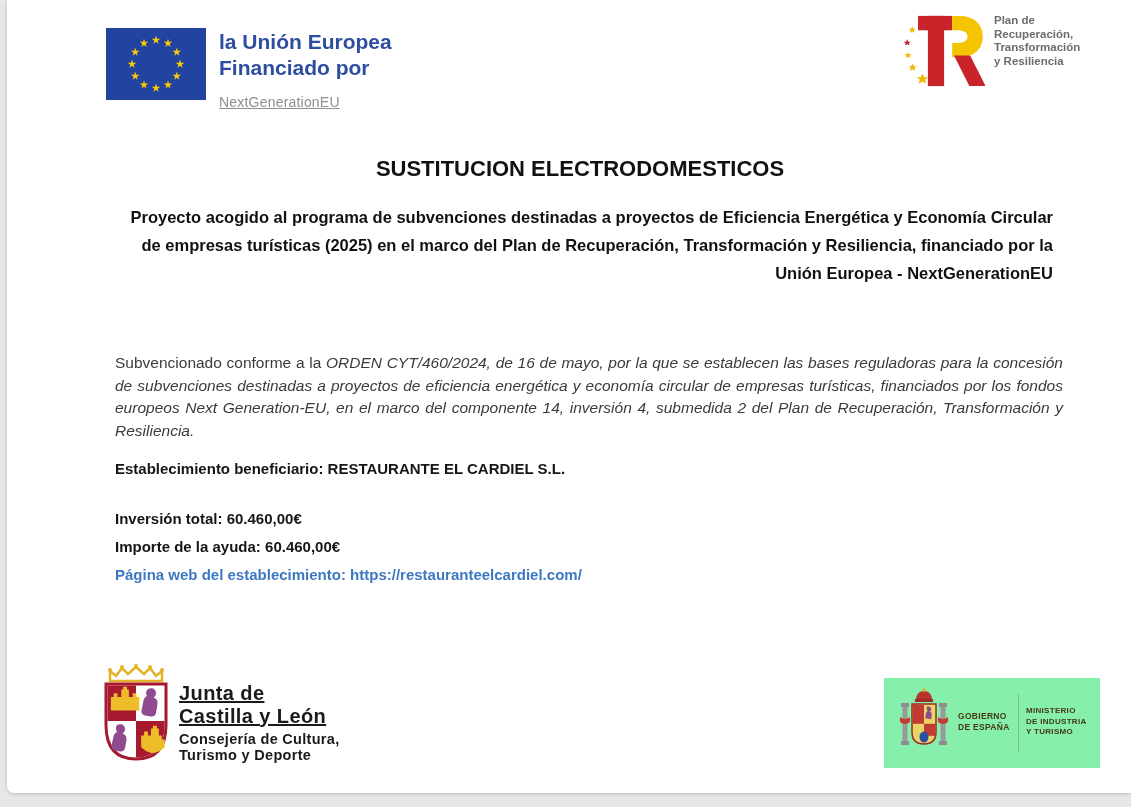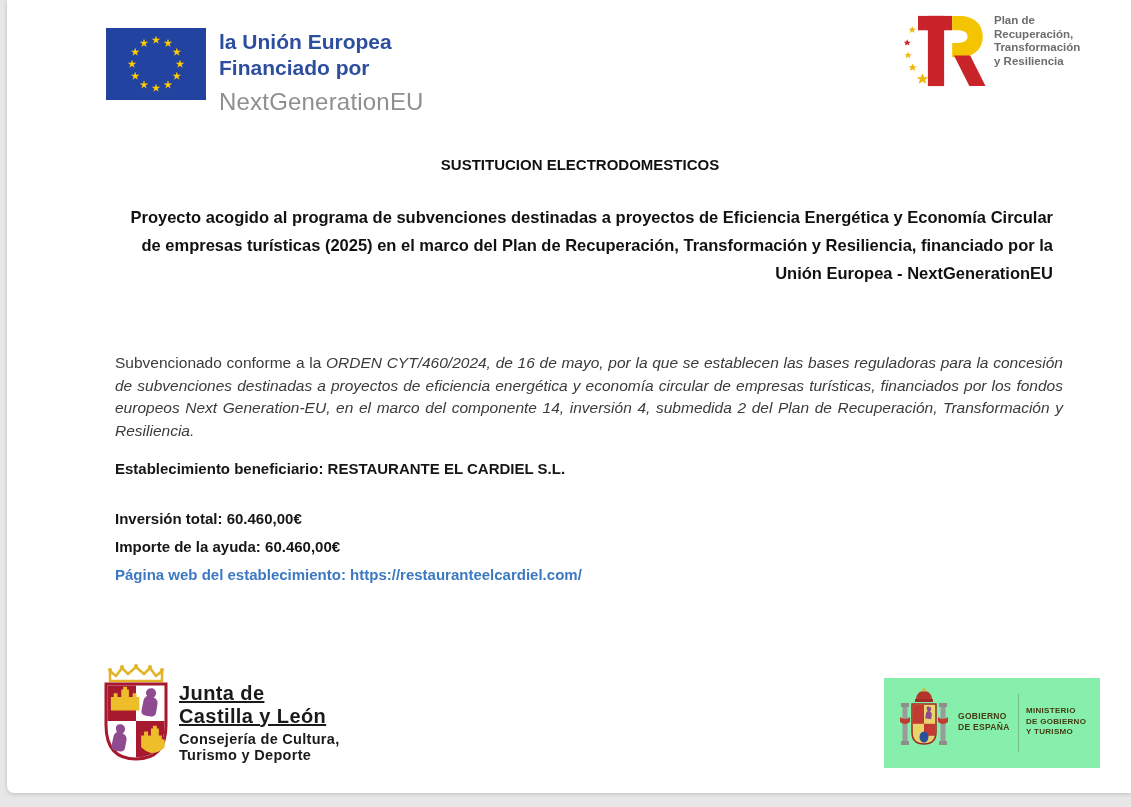--- a/index.html
+++ b/index.html
@@ -17,30 +17,30 @@
   }
 
   
   .eu-flag{position:absolute;left:99px;top:28px;width:100px;height:72px;background:#2343a0;}
   .eu-star{
     position:absolute;width:9px;height:9px;background:#ffcc00;
     clip-path:polygon(50% 0%,61% 35%,98% 35%,68% 57%,79% 91%,50% 70%,21% 91%,32% 57%,2% 35%,39% 35%);
   }
   .eu-text{position:absolute;left:212px;top:29px;}
   .eu-text .main{font-size:21px;font-weight:bold;color:#2d4e9e;line-height:26px;}
-  .eu-text .sub{font-size:24px;color:#8f8f8f;margin-top:7px;letter-spacing:0.2px;}
+  .eu-text .sub{font-size:14px;color:#8f8f8f;margin-top:13px;letter-spacing:0.2px;text-decoration:underline;}
 
   
   .prtr-logo{position:absolute;left:893px;top:10px;width:90px;height:82px;}
   .prtr-text{position:absolute;left:987px;top:14px;font-size:11.5px;font-weight:bold;color:#6d6d6d;line-height:13.5px;}
 
   
   .doc-title{
     position:absolute;left:108px;top:156px;width:930px;
-    text-align:center;font-size:15px;font-weight:bold;color:#111;
+    text-align:center;font-size:22px;font-weight:bold;color:#111;
   }
   .para{position:absolute;left:108px;width:938px;color:#111;}
   .p1{top:203px;text-align:right;font-size:16.5px;font-weight:bold;line-height:28px;}
   .p2{top:295px;text-align:center;font-size:16.5px;font-weight:bold;line-height:27px;}
   .p3{top:352px;width:948px;text-align:justify;font-size:15.5px;color:#3b3b3b;line-height:22.5px;font-weight:normal;}
   .p3 .it{font-style:italic;margin-top:44px;}
   .detail{position:absolute;left:108px;font-size:15px;font-weight:bold;color:#161616;}
   .d1{top:460px;}
   .d2{top:510px;}
   .d3{top:538px;}
@@ -173,18 +173,18 @@
       <path d="M29,20 c2.5,-1.2 5,0 5,2.5 c0,1.2 -0.8,2.2 -1.8,2.8 c1.8,0.6 2.6,2.2 2.3,4 l-0.8,4.5 l-6.5,-1 l1,-5.5 c0.2,-1.2 0.9,-2 1.8,-2.6 c-1.2,-1.2 -1.2,-3.2 -1,-4.7 z" fill="#8f4a90" transform="scale(0.9) translate(3,2)"></path>
       <ellipse cx="26" cy="50" rx="4.5" ry="5.5" fill="#2a4f9e"></ellipse>
     </svg>
     <div class="gob-col1">
       <div>GOBIERNO</div>
       <div>DE ESPAÑA</div>
     </div>
     <div class="gob-divider"></div>
     <div class="gob-col2">
       <div>MINISTERIO</div>
-      <div>DE GOBIERNO</div>
+      <div>DE INDUSTRIA</div>
       <div>Y TURISMO</div>
     </div>
   </div>
 
 </div>
 
 </body></html>

